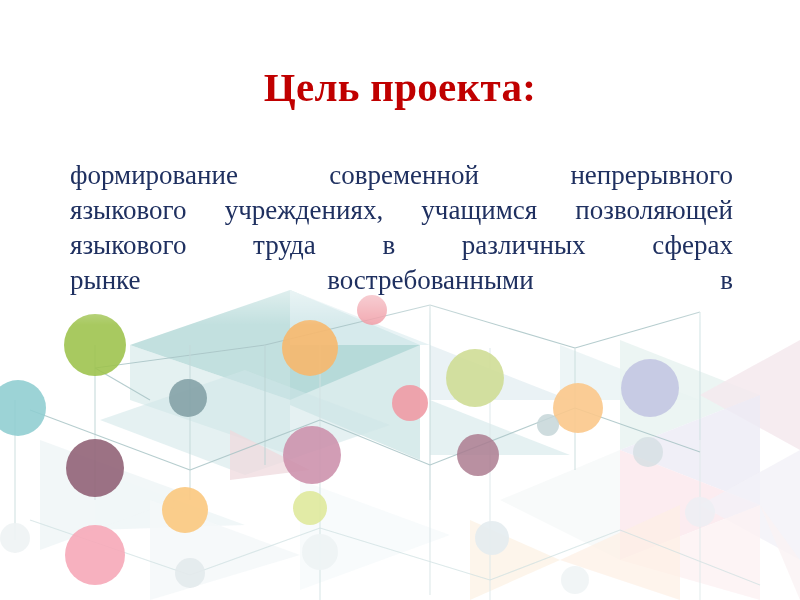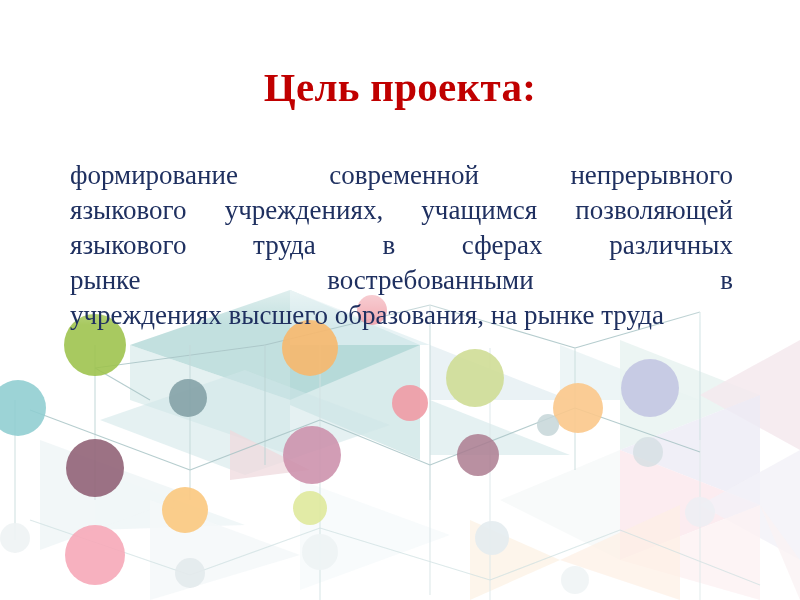--- a/index.html
+++ b/index.html
@@ -218,27 +218,26 @@
         <span>языкового</span>
         <span>учреждениях,</span>
         <span>учащимся</span>
         <span>позволяющей</span>
       </div>
 
       <div class="body-line justify">
         <span>языкового</span>
         <span>труда</span>
         <span>в</span>
+        <span>различных</span>
         <span>сферах</span>
-        <span>различных</span>
       </div>
 
       <div class="body-line justify">
         <span>рынке</span>
         <span>востребованными</span>
         <span>в</span>
       </div>
 
-      <div class="body-line last">учреждениях высшего образования, на рынке труда</div>
 
     </div>
   </div>
 </div>
 
 </body></html>

